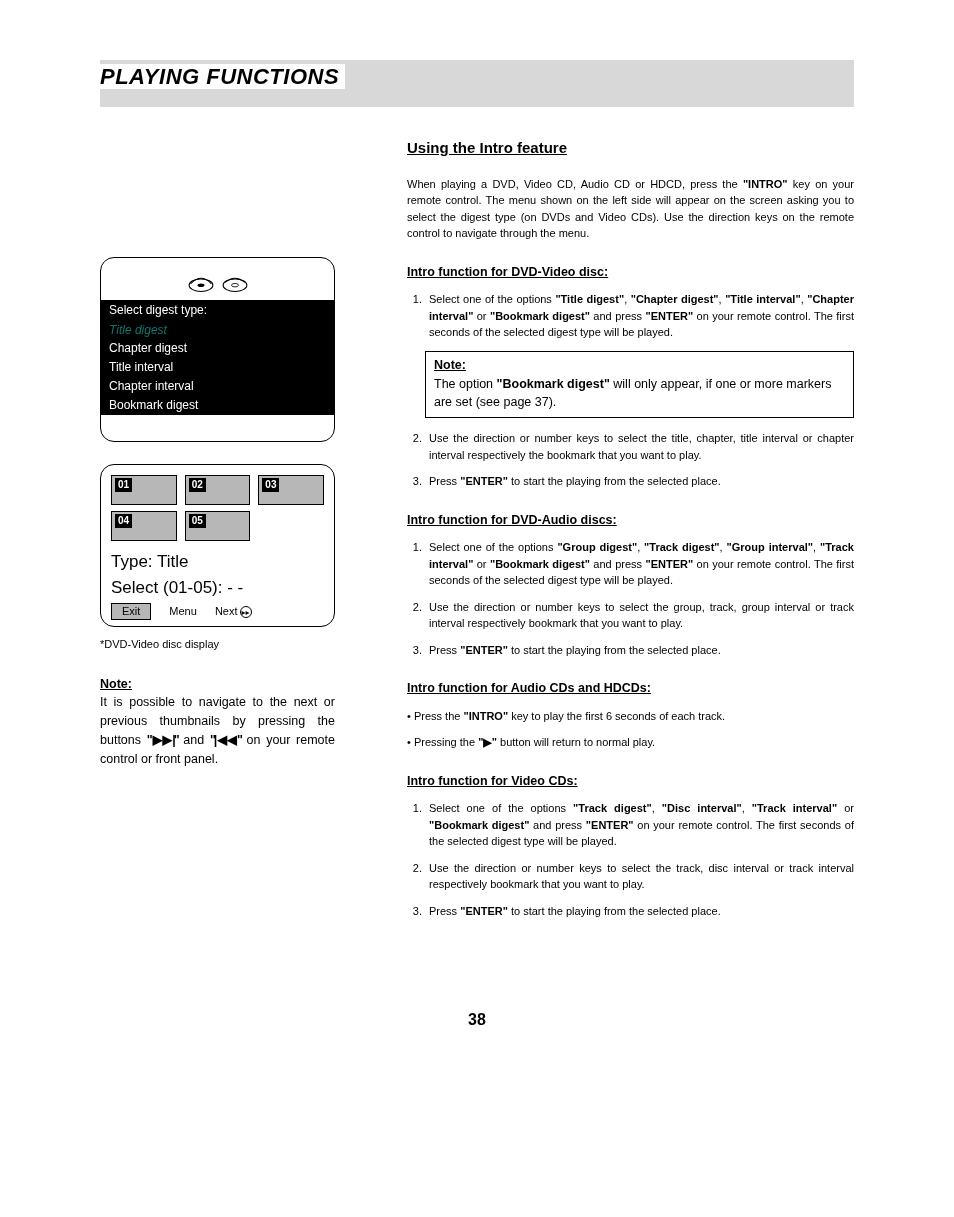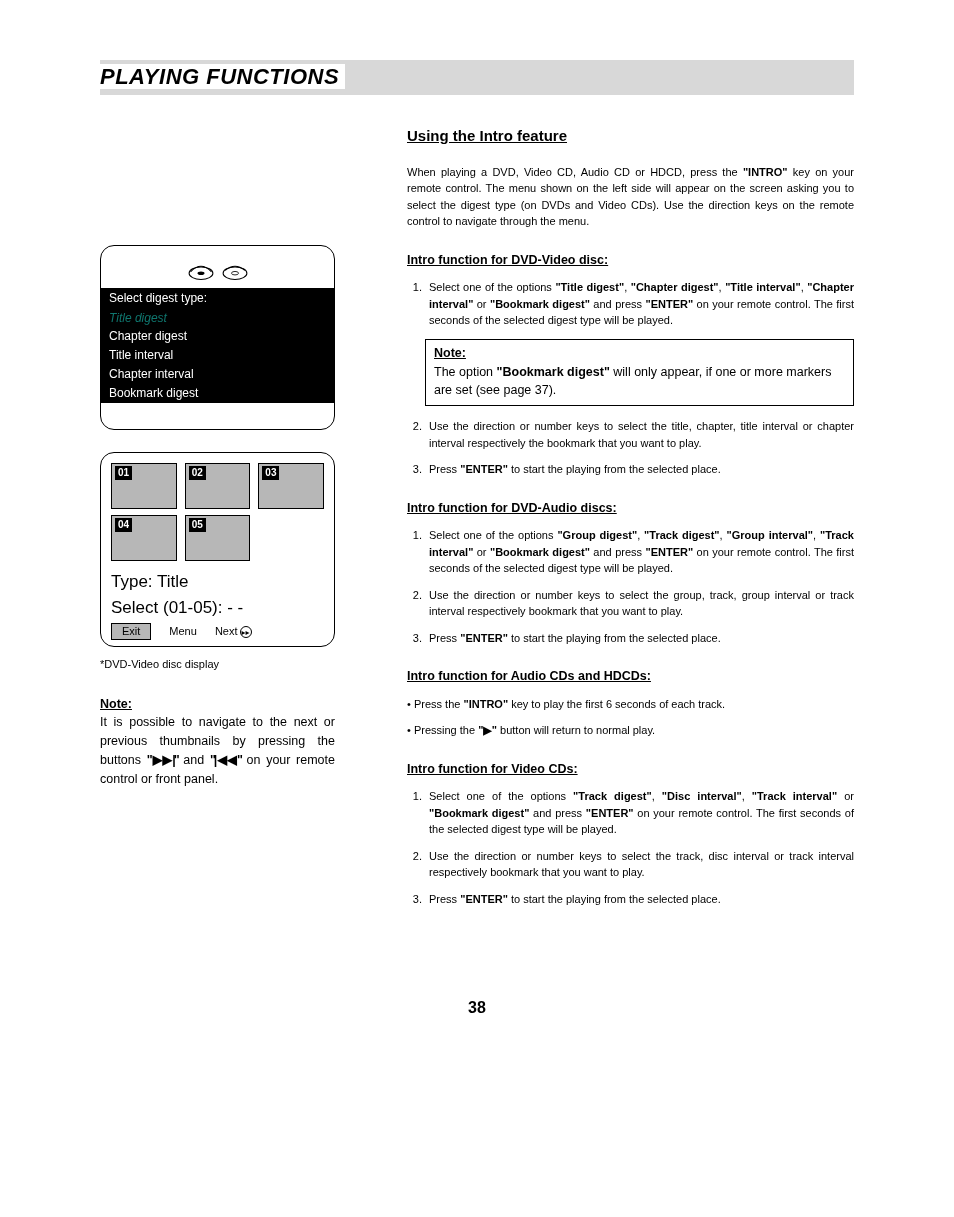--- a/index.html
+++ b/index.html
@@ -8,21 +8,21 @@
     background: #fff;
     width: 954px;
     margin: 0 auto;
     padding: 60px 100px 40px 100px;
     font-size: 12.5px;
     color: #000;
     line-height: 1.4;
   }
   .section-header {
     background: #d8d8d8;
-    padding: 2px 6px 2px 0;
+    padding: 2px 6px 14px 0;
     margin-bottom: 30px;
   }
   .section-header h1 {
     font-size: 22px;
     font-weight: bold;
     font-style: italic;
     letter-spacing: 0.5px;
     background: #fff;
     display: inline;
     padding-right: 6px;
@@ -62,21 +62,21 @@
     border: 1.5px solid #000;
     border-radius: 14px;
     background: #fff;
     padding: 10px 10px 6px 10px;
     margin-bottom: 10px;
   }
   .thumbs { display: grid; grid-template-columns: repeat(3, 1fr); gap: 6px 8px; margin-bottom: 10px; }
   .thumb {
     background: #b7b7b7;
     border: 1.5px solid #000;
-    height: 46px;
+    height: 30px;
     position: relative;
   }
   .thumb.empty { background: #fff; border: none; }
   .thumb .num {
     position: absolute; top: 2px; left: 3px;
     background: #000; color: #fff;
     font-size: 10px; font-weight: bold;
     padding: 0 3px;
   }
   .typeline { font-size: 17px; line-height: 1.3; margin-bottom: 4px; }

